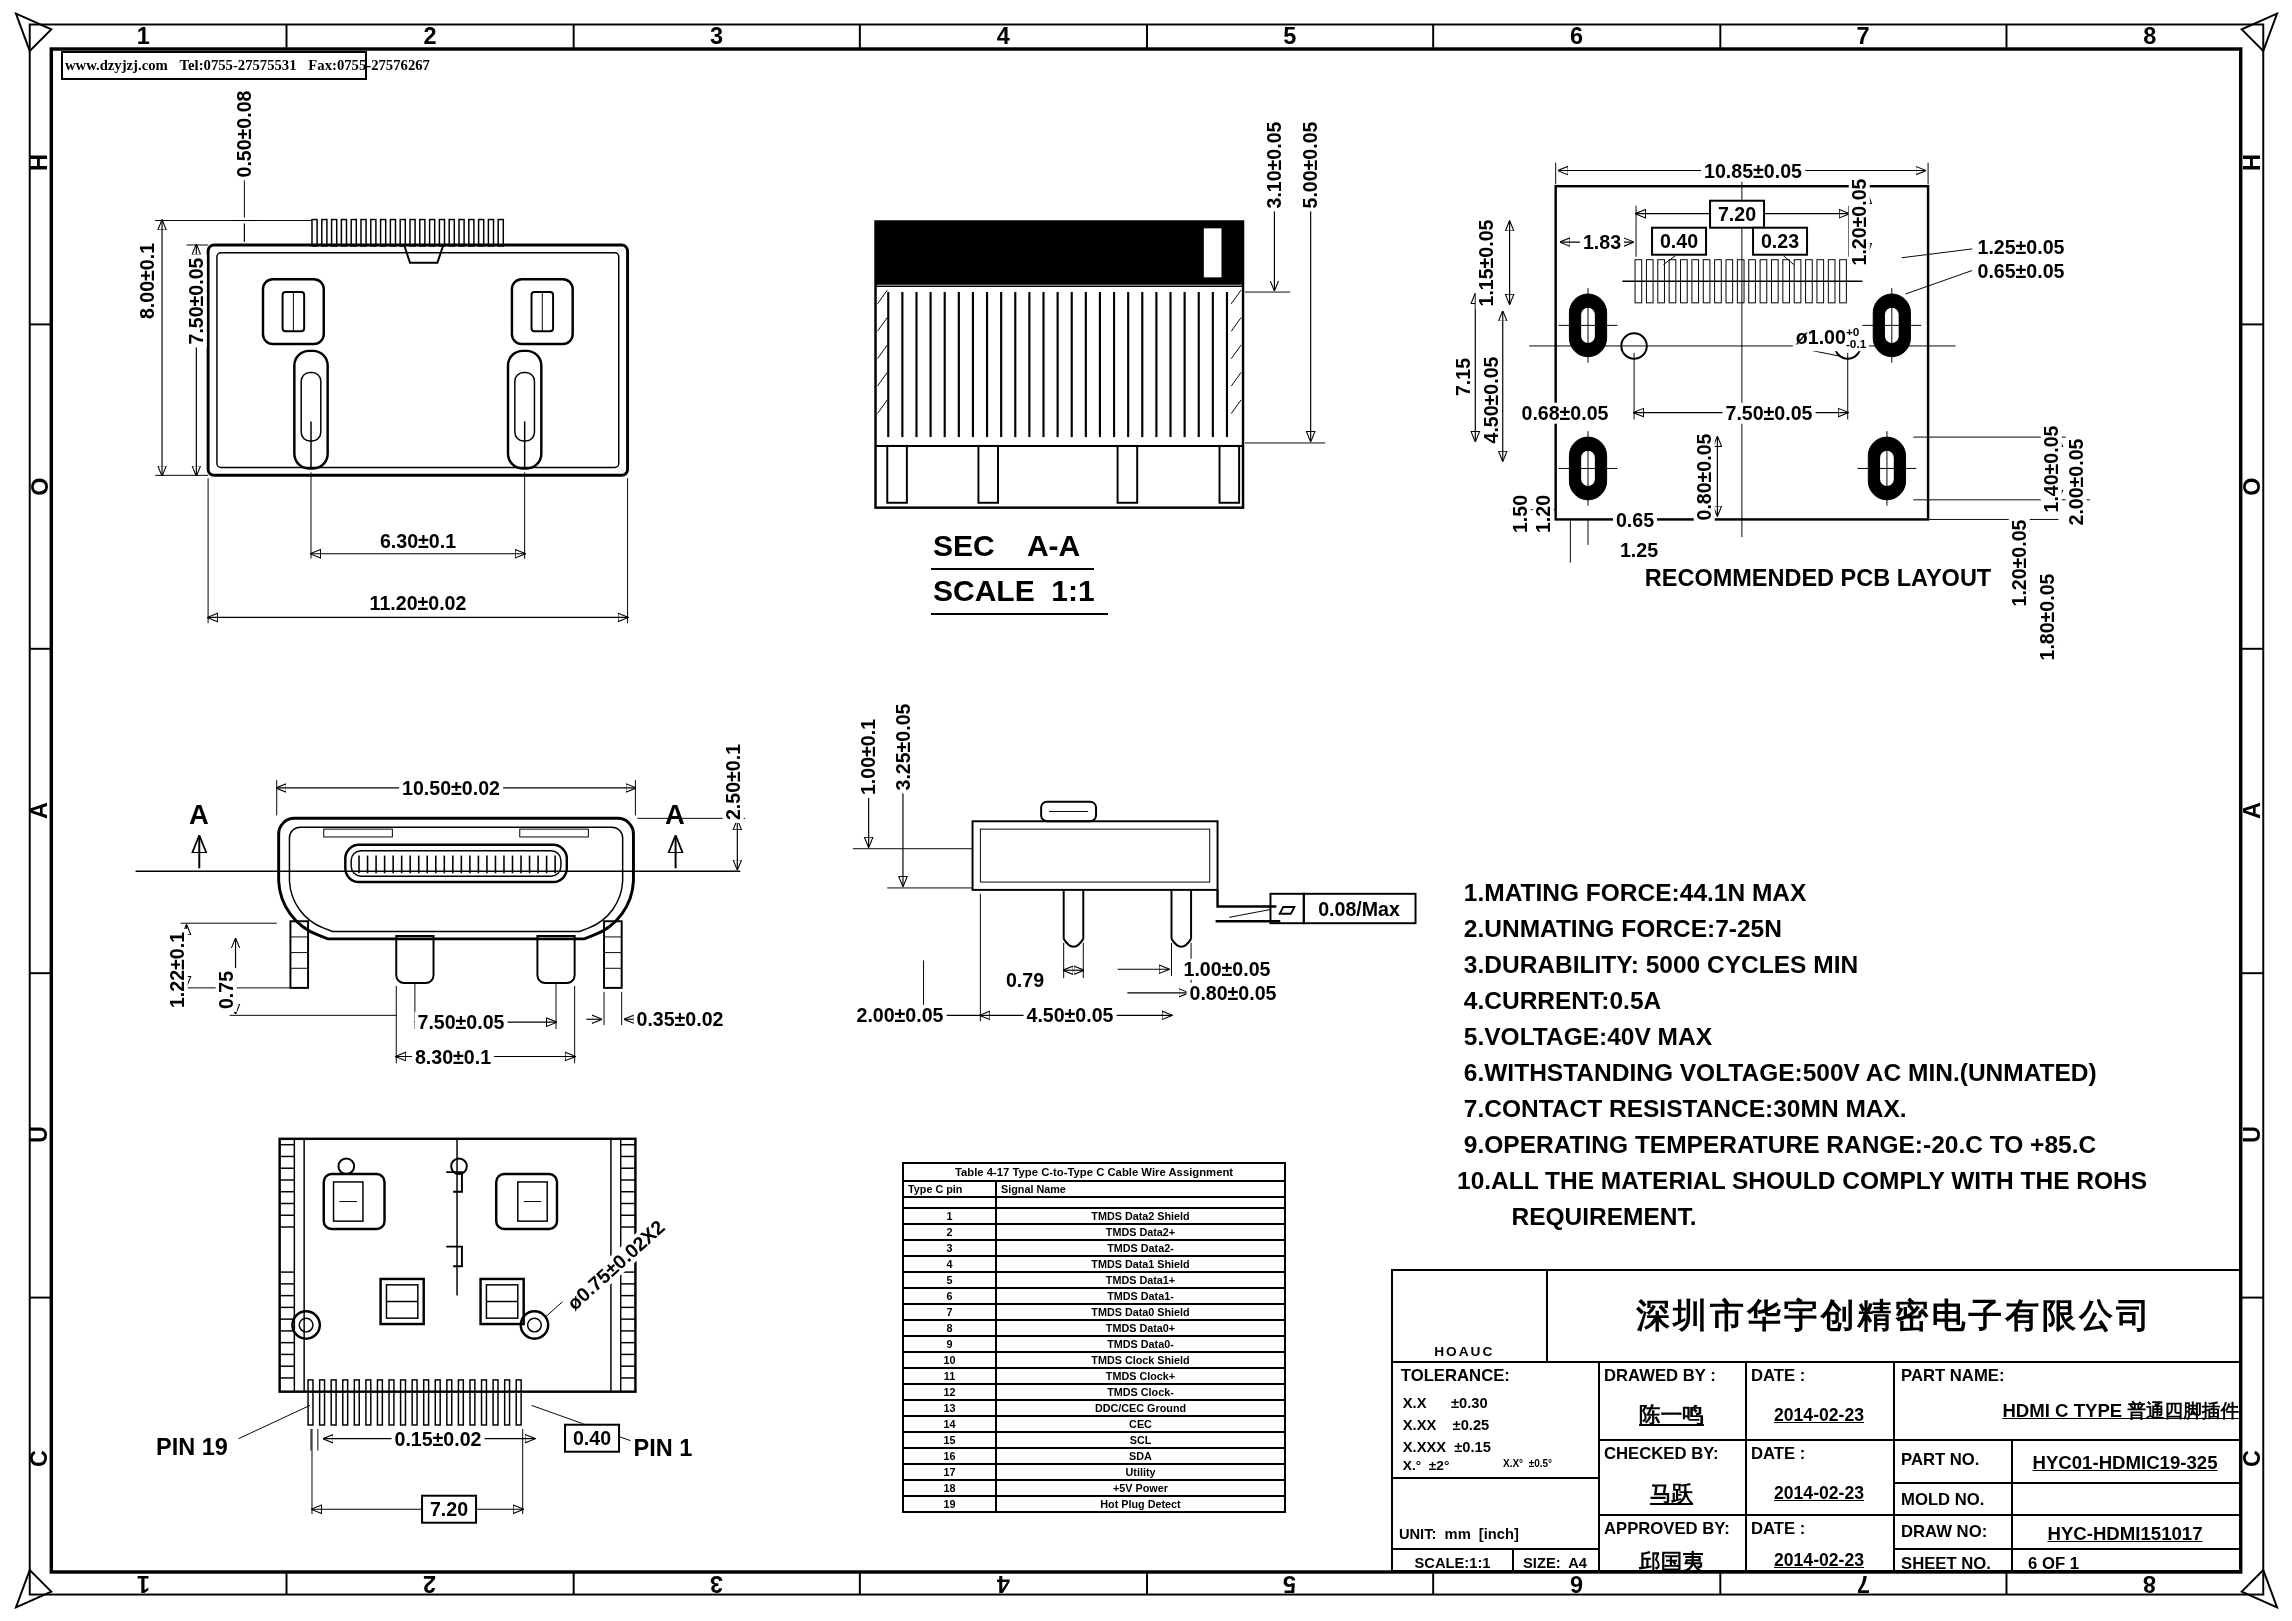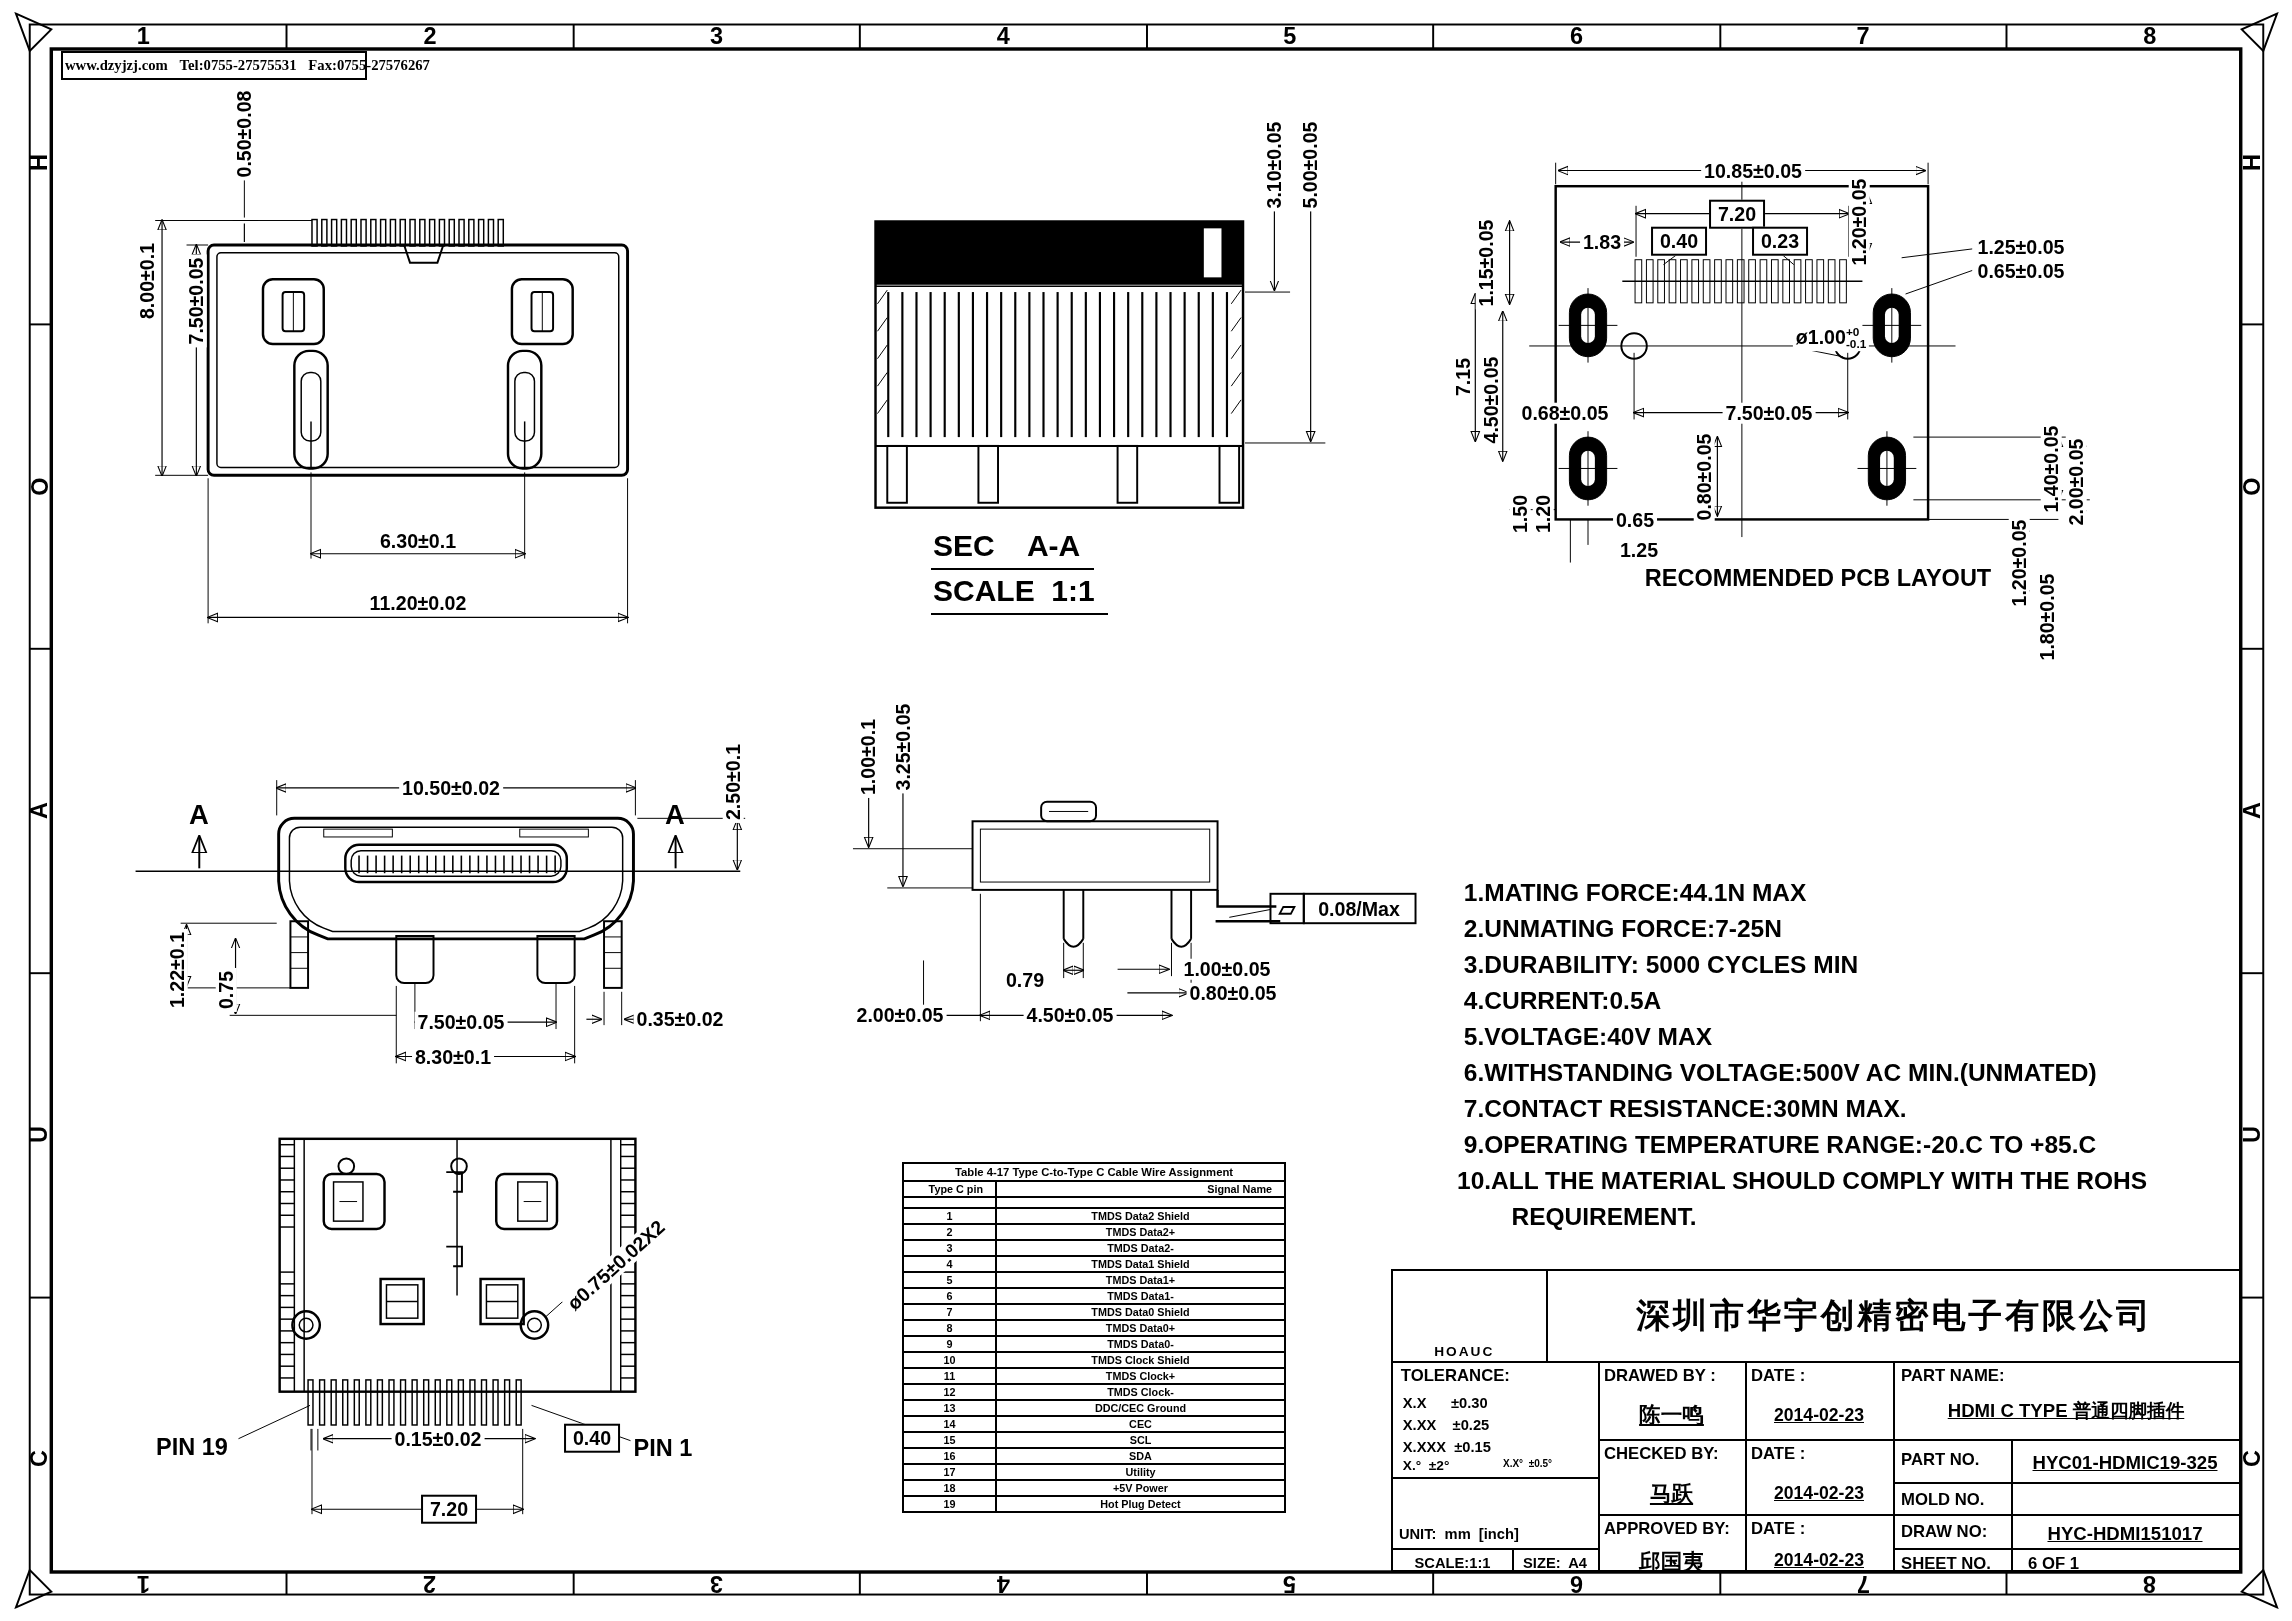--- a/index.html
+++ b/index.html
@@ -38,21 +38,21 @@
   .zone-bottom .znum{transform:rotate(180deg);}
   .zone-left .znum,.zone-right .znum{transform:rotate(-90deg);}
   
   .spec{position:absolute;left:1457px;top:875px;width:755px;}
   .spec-title{font:700 24.5px/36px "Liberation Sans",sans-serif;}
   .spec-line{font:700 24.5px/36px "Liberation Sans",sans-serif;white-space:pre;}
   
   .wtable{position:absolute;left:902px;top:1162px;width:384px;border:2px solid #000;box-sizing:border-box;background:#fff;}
   .wt-title{font:700 11.3px "Liberation Sans",sans-serif;text-align:center;border-bottom:2px solid #000;padding:2px 0;}
   .wt-head{display:flex;border-bottom:2px solid #000;}
-  .wt-head div{font:700 10.8px "Liberation Sans",sans-serif;text-align:right;padding:1px 12px;}
+  .wt-head div{font:700 10.8px "Liberation Sans",sans-serif;text-align:left;padding:1px 4px;}
   .wt-spacer{height:8.8px;border-bottom:2px solid #000;display:flex;}
   .wt-c1{width:93px;border-right:2px solid #000;box-sizing:border-box;}
   .wt-c2{flex:1;}
   .wt-row{display:flex;border-bottom:2px solid #000;}
   .wt-row:last-child{border-bottom:none;}
   .wt-row div{font:700 10.8px "Liberation Sans",sans-serif;text-align:center;padding:1px 0;}
   
   .tblock{position:absolute;left:1391px;top:1269px;width:850px;height:303px;border:2.9px solid #000;box-sizing:border-box;background:#fff;}
   .tblock .hl,.tblock .vl{position:absolute;background:#000;}
   .tblock .hl{height:2px;}
@@ -872,21 +872,21 @@
   <div class="tcell" style="left:358px;top:173px">DATE :</div>
   <div class="tval" style="left:205px;width:147px;top:208px;text-align:center;font-size:21.6px">马跃</div>
   <div class="tval" style="left:352px;width:148px;top:212px;text-align:center;font-size:17.6px">2014-02-23</div>
 
   <div class="tcell" style="left:211px;top:248px">APPROVED BY:</div>
   <div class="tcell" style="left:358px;top:248px">DATE :</div>
   <div class="tval" style="left:205px;width:147px;top:276px;text-align:center;font-size:21.6px">邱国夷</div>
   <div class="tval" style="left:352px;width:148px;top:279px;text-align:center;font-size:17.6px">2014-02-23</div>
 
   <div class="tcell" style="left:508px;top:95px">PART NAME:</div>
-  <div class="tval" style="left:500px;right:0;top:127px;text-align:center;font-size:18.6px">HDMI C TYPE 普通四脚插件</div>
+  <div class="tval" style="left:500px;right:0;top:127px;text-align:right;font-size:18.6px">HDMI C TYPE 普通四脚插件</div>
   <div class="tcell" style="left:508px;top:179px">PART NO.</div>
   <div class="tval" style="left:618px;right:0;top:181px;text-align:center;font-size:18.6px">HYC01-HDMIC19-325</div>
   <div class="tcell" style="left:508px;top:219px">MOLD NO.</div>
   <div class="tcell" style="left:508px;top:251px">DRAW NO:</div>
   <div class="tval" style="left:618px;right:0;top:252px;text-align:center;font-size:18.6px">HYC-HDMI151017</div>
   <div class="tcell" style="left:508px;top:283px">SHEET NO.</div>
   <div class="tval" style="left:635px;top:283px;font-size:16.7px">6 OF 1</div>
 
   <div class="tcell" style="left:5.9px;top:255px;font-size:14.7px">UNIT:  mm  [inch]</div>
   <div class="tcell" style="left:0;width:119px;top:284px;text-align:center;font-size:14.7px">SCALE:1:1</div>

